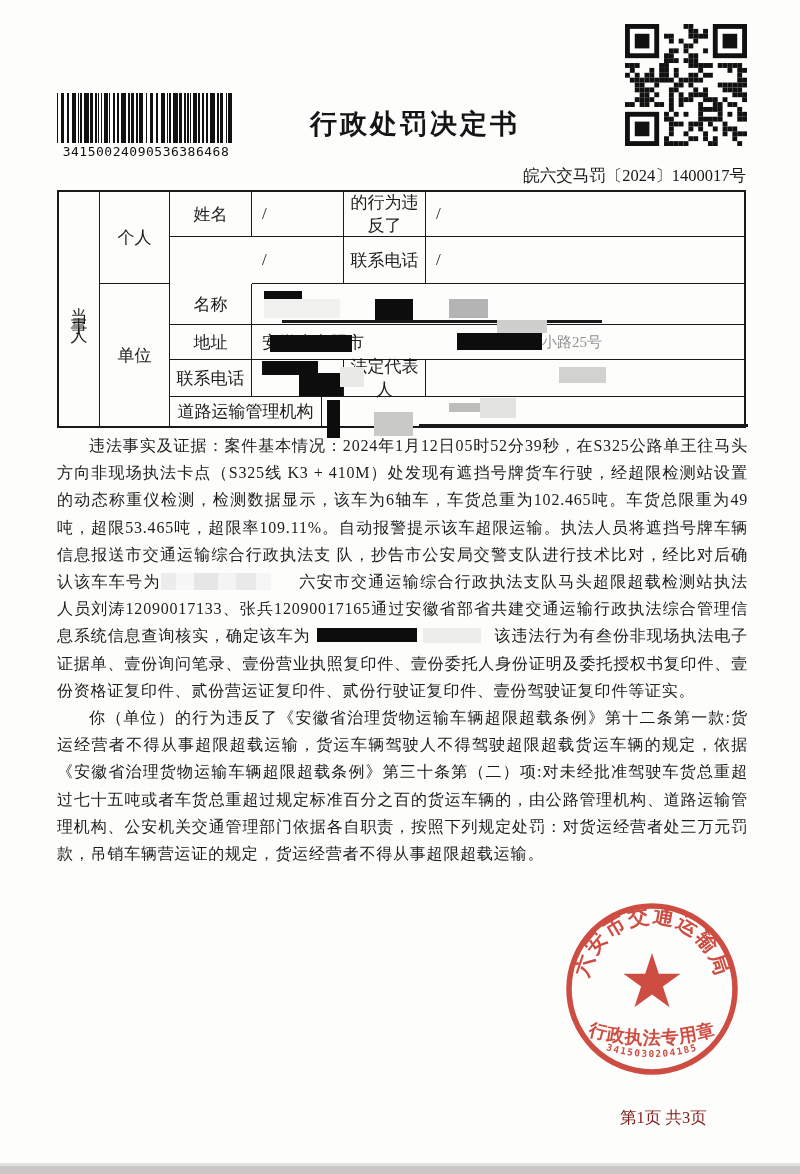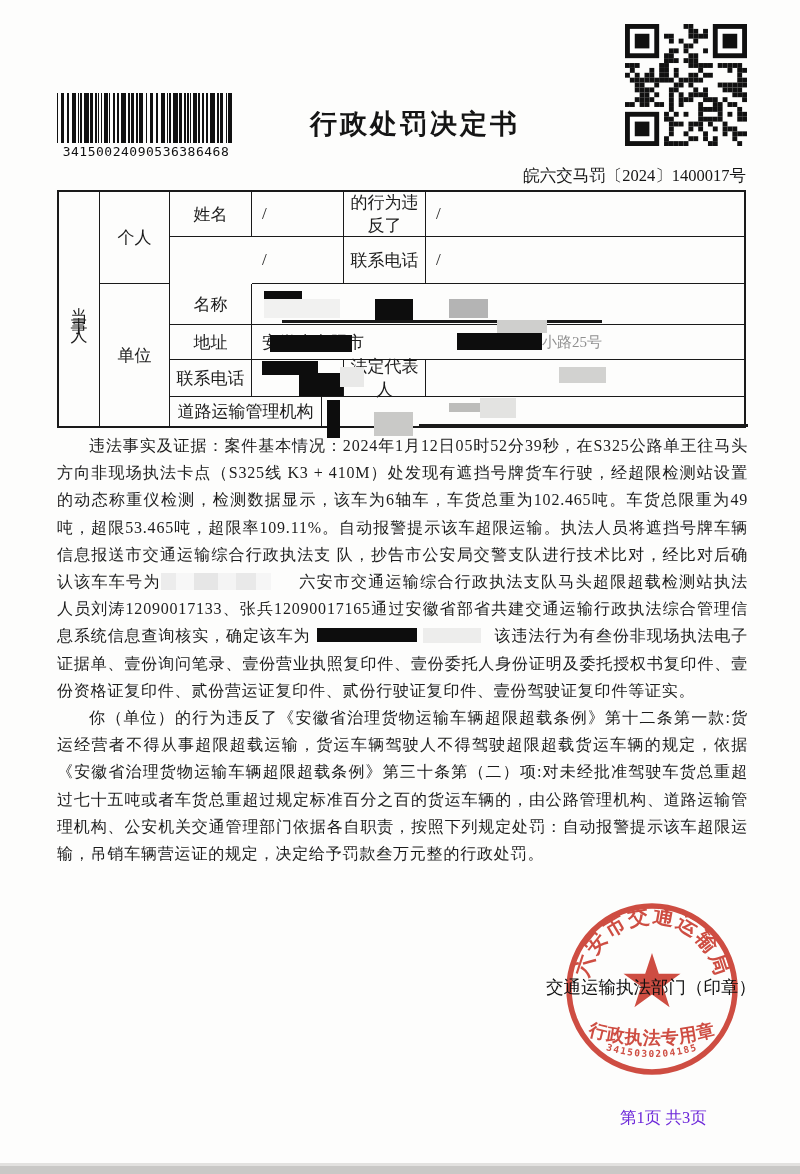--- a/index.html
+++ b/index.html
@@ -51,21 +51,21 @@
   .inl-g { display:inline-block; height:15px; vertical-align:-2px; }
   .plate-blur {
     display:inline-block; width:110px; height:17px; vertical-align:-3px; margin-right:28px;
     background:linear-gradient(90deg,#ececec 0 14%,#f7f7f7 14% 30%,#e6e6e6 30% 52%,#f4f4f4 52% 68%,#e9e9e9 68% 86%,#f6f6f6 86%);
     filter:blur(0.6px);
   }
   
   .sig-dept { position:absolute; left:546px; top:975px; font-size:17.5px; color:#101010; z-index:3; }
   .sig-date { position:absolute; left:562px; top:1005px; font-size:17.5px; color:#101010; z-index:3; }
   .seal { position:absolute; left:562px; top:899px; width:180px; height:180px; z-index:2; opacity:0.9; }
-  .footer-page { position:absolute; left:620px; top:1107px; font-size:16.5px; color:#6d28d9; }
+  .footer-page { position:absolute; left:620px; top:1107px; font-size:16.5px; color:#7f1d1d; }
   .scan-strip-1 { position:absolute; left:0; bottom:8px; width:800px; height:3px; background:#e2e1df; }
   .scan-strip-2 { position:absolute; left:0; bottom:0; width:800px; height:8px; background:#c9c8c6; }
 </style>
 </head>
 <body>
 
 <div class="page">
 
   <div class="barcode-wrap">
     <div class="barcode-bars" id="barcode-bars">
@@ -449,24 +449,23 @@
     <div class="cell" style="left:263px;top:205px;width:424px;height:29px;"></div>
     <div class="red-k" style="left:268px;top:208px;width:13px;height:38px;z-index:2;"></div>
     <div class="red-g" style="left:315px;top:220px;width:39px;height:24px;background:#c9c9c7;z-index:2;"></div>
     <div class="red-g" style="left:390px;top:211px;width:31px;height:9px;background:#bdbdbb;"></div>
     <div class="red-g" style="left:421px;top:206px;width:36px;height:20px;background:#e3e3e1;"></div>
     <div class="thinline" style="left:360px;top:232px;width:329px;height:3px;"></div>
   </div>
 
   <div class="body-text">
     <p><span>违法事实及证据：案件基本情况：2024年1月12日05时52分39秒，在S325公路单王往马头方向非现场执法卡点（S325线 K3 + 410M）处发现有遮挡号牌货车行驶，经超限检测站设置的动态称重仪检测，检测数据显示，该车为6轴车，车货总重为102.465吨。车货总限重为49吨，超限53.465吨，超限率109.11%。自动报警提示该车超限运输。执法人员将遮挡号牌车辆信息报送市交通运输综合行政执法支 队，抄告市公安局交警支队进行技术比对，经比对后确认该车车号为</span><span class="plate-blur"></span><span>六安市交通运输综合行政执法支队马头超限超载检测站执法人员刘涛12090017133、张兵12090017165通过安徽省部省共建交通运输行政执法综合管理信息系统信息查询核实，确定该车为</span><span class="inl-k" style="width:100px;margin:0 6px;"></span><span class="inl-g" style="width:58px;background:#ededec;margin-right:14px;"></span><span>该违法行为有叁份非现场执法电子证据单、壹份询问笔录、壹份营业执照复印件、壹份委托人身份证明及委托授权书复印件、壹份资格证复印件、贰份营运证复印件、贰份行驶证复印件、壹份驾驶证复印件等证实。</span></p>
-    <p>你（单位）的行为违反了《安徽省治理货物运输车辆超限超载条例》第十二条第一款:货运经营者不得从事超限超载运输，货运车辆驾驶人不得驾驶超限超载货运车辆的规定，依据《安徽省治理货物运输车辆超限超载条例》第三十条第（二）项:对未经批准驾驶车货总重超过七十五吨或者车货总重超过规定标准百分之百的货运车辆的，由公路管理机构、道路运输管理机构、公安机关交通管理部门依据各自职责，按照下列规定处罚：自动报警提示该车超限运输，吊销车辆营运证的规定，决定给予罚款叁万元整的行政处罚。</p>
+    <p>你（单位）的行为违反了《安徽省治理货物运输车辆超限超载条例》第十二条第一款:货运经营者不得从事超限超载运输，货运车辆驾驶人不得驾驶超限超载货运车辆的规定，依据《安徽省治理货物运输车辆超限超载条例》第三十条第（二）项:对未经批准驾驶车货总重超过七十五吨或者车货总重超过规定标准百分之百的货运车辆的，由公路管理机构、道路运输管理机构、公安机关交通管理部门依据各自职责，按照下列规定处罚：对货运经营者处三万元罚款，吊销车辆营运证的规定，货运经营者不得从事超限超载运输。</p>
   </div>
 
-  <div class="sig-dept">交通运输执法部门（印章）</div>
 
   <svg class="seal" viewBox="0 0 180 180">
     <circle cx="90" cy="90" r="83" fill="none" stroke="#c93a2e" stroke-width="5.5"></circle>
     <polygon id="seal-star" fill="#c93a2e" points="90.0,54.0 96.8,74.7 118.5,74.7 100.9,87.6 107.6,108.3 90.0,95.5 72.4,108.3 79.1,87.6 61.5,74.7 83.2,74.7"></polygon>
     <defs>
       <path id="arcTop" d="M 26.9 74.8 A 64.5 64.5 0 0 1 153.1 74.8" fill="none"></path>
       <path id="arcBottom" d="M 30 137 Q 90 153 150 137" fill="none"></path>
       <path id="arcNum" d="M 44 151 Q 90 165 136 151" fill="none"></path>
     </defs>
     <text font-size="21" font-weight="bold" fill="#c93a2e" font-family="Liberation Sans, sans-serif" letter-spacing="2">

